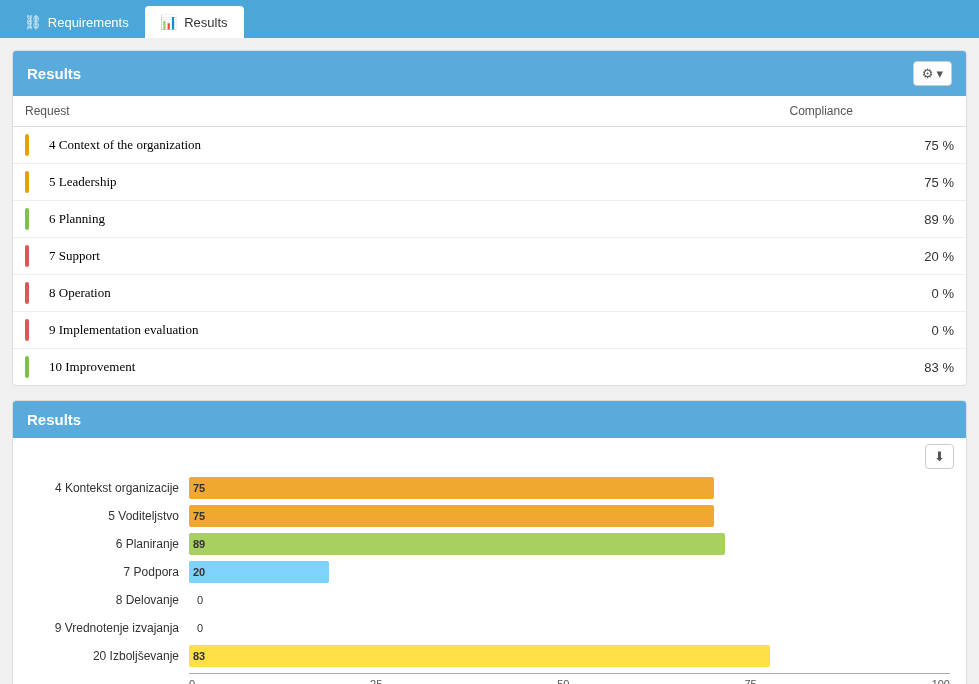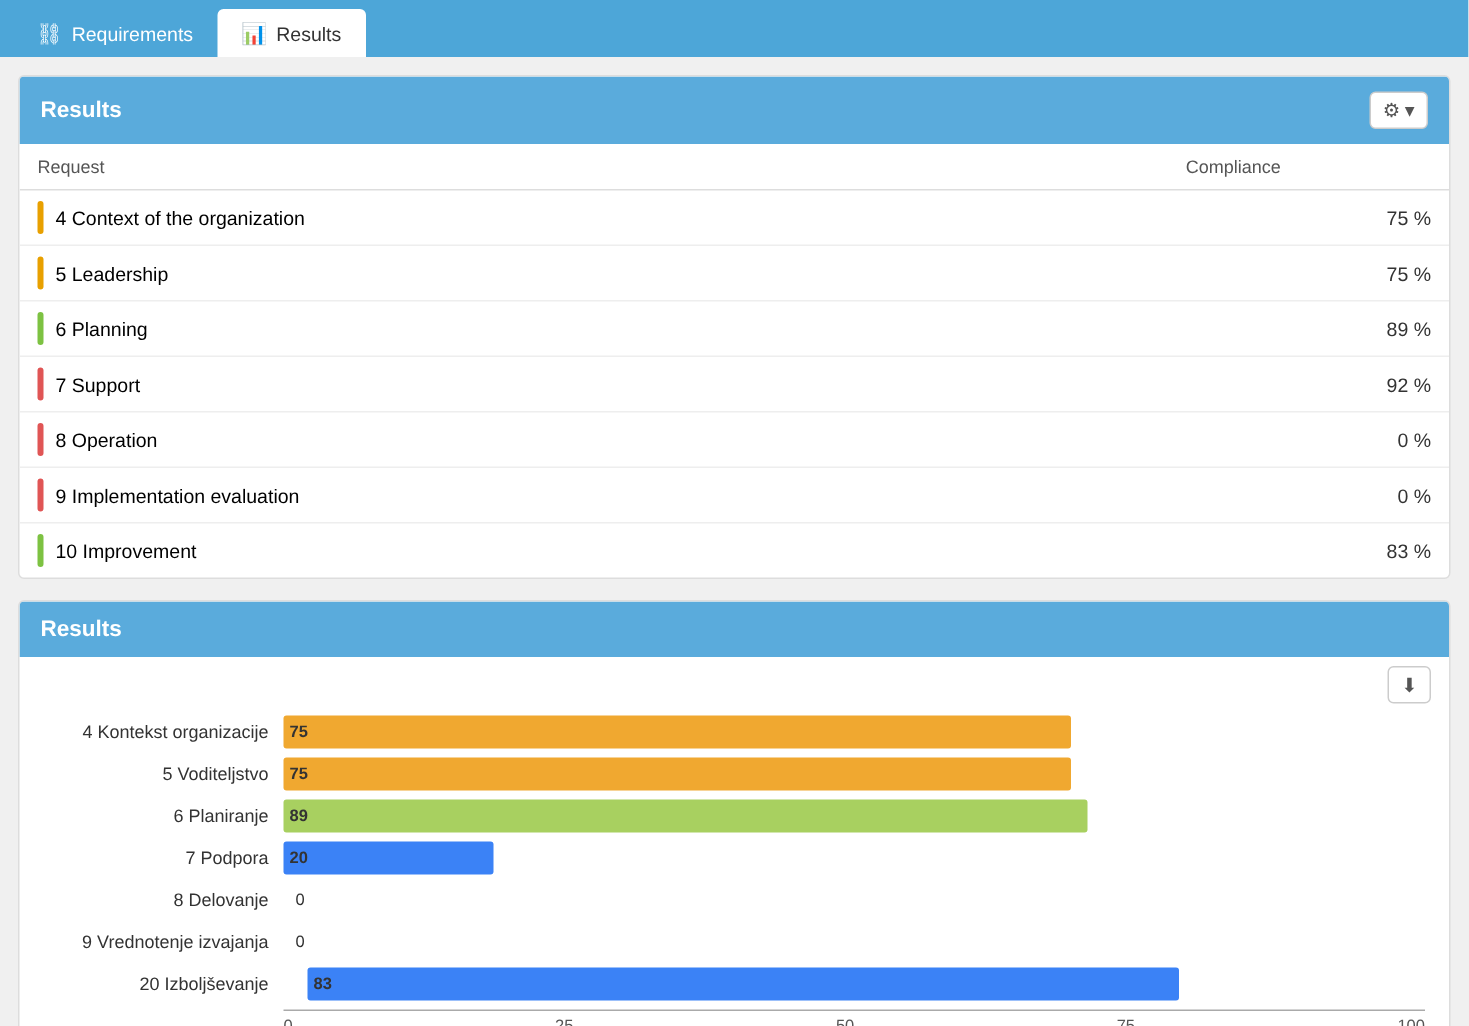--- a/index.html
+++ b/index.html
@@ -106,21 +106,22 @@
     .results-table td.compliance-val {
       text-align: right;
       color: #333;
       white-space: nowrap;
     }
     .results-table tr:last-child td { border-bottom: none; }
 
     .row-label {
       display: flex;
       align-items: center;
-      gap: 8px;
+      gap: 20px;
+      font-family: Liberation Serif, serif;
     }
     .color-dot {
       width: 4px;
       height: 22px;
       border-radius: 2px;
       flex-shrink: 0;
     }
     .chart-download-row {
       display: flex;
       justify-content: flex-end;
@@ -233,21 +234,21 @@
       </td>
       <td class="compliance-val">89 %</td>
     </tr>
           <tr>
       <td>
         <div class="row-label">
           <div class="color-dot" style="background:#e05555"></div>
           <span>7 Support</span>
         </div>
       </td>
-      <td class="compliance-val">92 %</td>
+      <td class="compliance-val">20 %</td>
     </tr>
           <tr>
       <td>
         <div class="row-label">
           <div class="color-dot" style="background:#e05555"></div>
           <span>8 Operation</span>
         </div>
       </td>
       <td class="compliance-val">0 %</td>
     </tr>
@@ -304,21 +305,21 @@
       <div class="chart-label">6 Planiranje</div>
       <div class="chart-bar-area">
         <div class="chart-bar" style="width:536px; background:#a8d060;">
         <span>89</span>
       </div>
       </div>
     </div>
           <div class="chart-row">
       <div class="chart-label">7 Podpora</div>
       <div class="chart-bar-area">
-        <div class="chart-bar" style="width:140px; background:#3b82f6;">
+        <div class="chart-bar" style="width:140px; background:#7dd3fc;">
         <span>20</span>
       </div>
       </div>
     </div>
           <div class="chart-row">
       <div class="chart-label">8 Delovanje</div>
       <div class="chart-bar-area">
         <div style="display:flex;align-items:center;">
         <div class="chart-bar" style="width:2px; background:transparent;"></div>
         <span class="bar-value-outside">0</span>
@@ -330,21 +331,21 @@
       <div class="chart-bar-area">
         <div style="display:flex;align-items:center;">
         <div class="chart-bar" style="width:2px; background:transparent;"></div>
         <span class="bar-value-outside">0</span>
       </div>
       </div>
     </div>
           <div class="chart-row">
       <div class="chart-label">20 Izboljševanje</div>
       <div class="chart-bar-area">
-        <div class="chart-bar" style="width:581px; background:#3b82f6;margin-left:16px;">
+        <div class="chart-bar" style="width:581px; background:#fde047;">
         <span>83</span>
       </div>
       </div>
     </div>
         </div>
       <div class="chart-axis">
         <span>0</span>
         <span>25</span>
         <span>50</span>
         <span>75</span>

